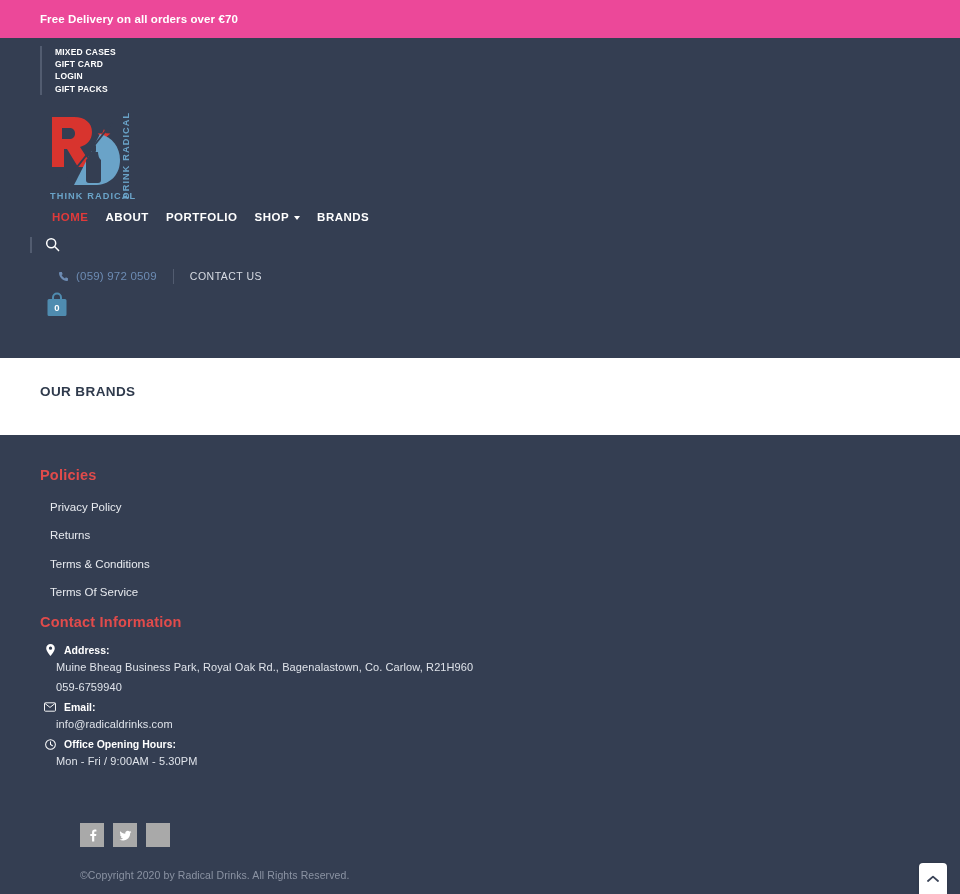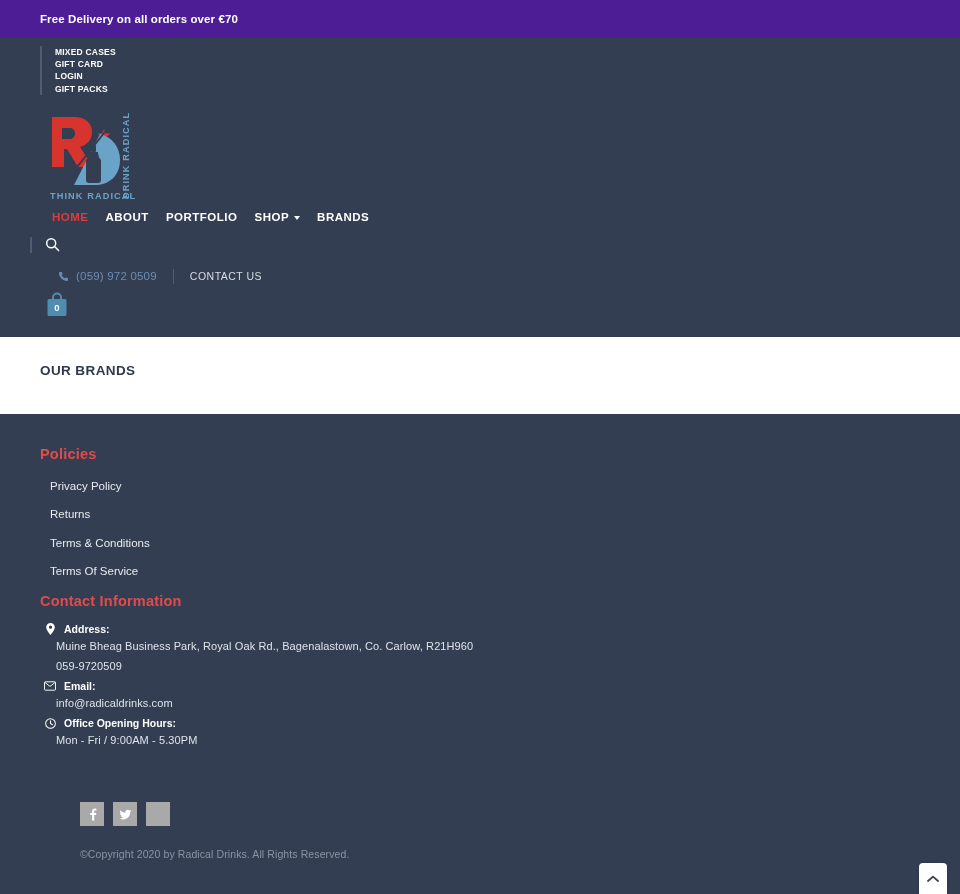--- a/index.html
+++ b/index.html
@@ -13,21 +13,21 @@
   body {
     font-family: "Liberation Sans", sans-serif;
     background: #343e52;
     color: #ffffff;
     position: relative;
   }
 
   
   .announce-bar {
     height: 38px;
-    background: #4c1d95;
+    background: #ec4899;
     display: flex;
     align-items: center;
     padding-left: 40px;
   }
   .announce-text {
     font-size: 11.5px;
     font-weight: bold;
     color: #ffffff;
     letter-spacing: 0.1px;
   }
@@ -161,20 +161,21 @@
   }
 
   .header-spacer { height: 18px; }
 
   
   .brands-section {
     background: #ffffff;
     height: 77px;
     padding: 26px 0 0 40px;
     border-top: 1px solid #2d3purple;
+    margin-top: 21px;
   }
   .brands-title {
     font-size: 13.5px;
     font-weight: bold;
     color: #2f3a4c;
     letter-spacing: 0.4px;
   }
 
   
   .footer {
@@ -391,21 +392,21 @@
           <svg width="9" height="12" viewBox="0 0 10 14" fill="#ffffff">
               <path d="M5 0 C2.2 0 0 2.2 0 5 c0 3.7 5 9 5 9 s5 -5.3 5 -9 c0 -2.8 -2.2 -5 -5 -5 z m0 6.8 a1.9 1.9 0 1 1 0 -3.8 a1.9 1.9 0 0 1 0 3.8 z"></path>
             </svg>
         </span>
         <span>Address:</span>
       </div>
       <div class="cinfo-value">Muine Bheag Business Park, Royal Oak Rd., Bagenalastown, Co. Carlow, R21H960</div>
     </div>
 
     <div class="cinfo-row">
-      <div class="cinfo-value">059-9720509</div>
+      <div class="cinfo-value">059-6759940</div>
     </div>
 
     <div class="cinfo-row">
       <div class="cinfo-label">
         <span class="cinfo-ico">
           <svg width="12" height="10" viewBox="0 0 14 11" fill="none" stroke="#ffffff" stroke-width="1.1">
               <rect x="0.6" y="0.6" width="12.8" height="9.8" rx="1"></rect>
               <path d="M0.9 1.2 L7 6 L13.1 1.2"></path>
             </svg>
         </span>

